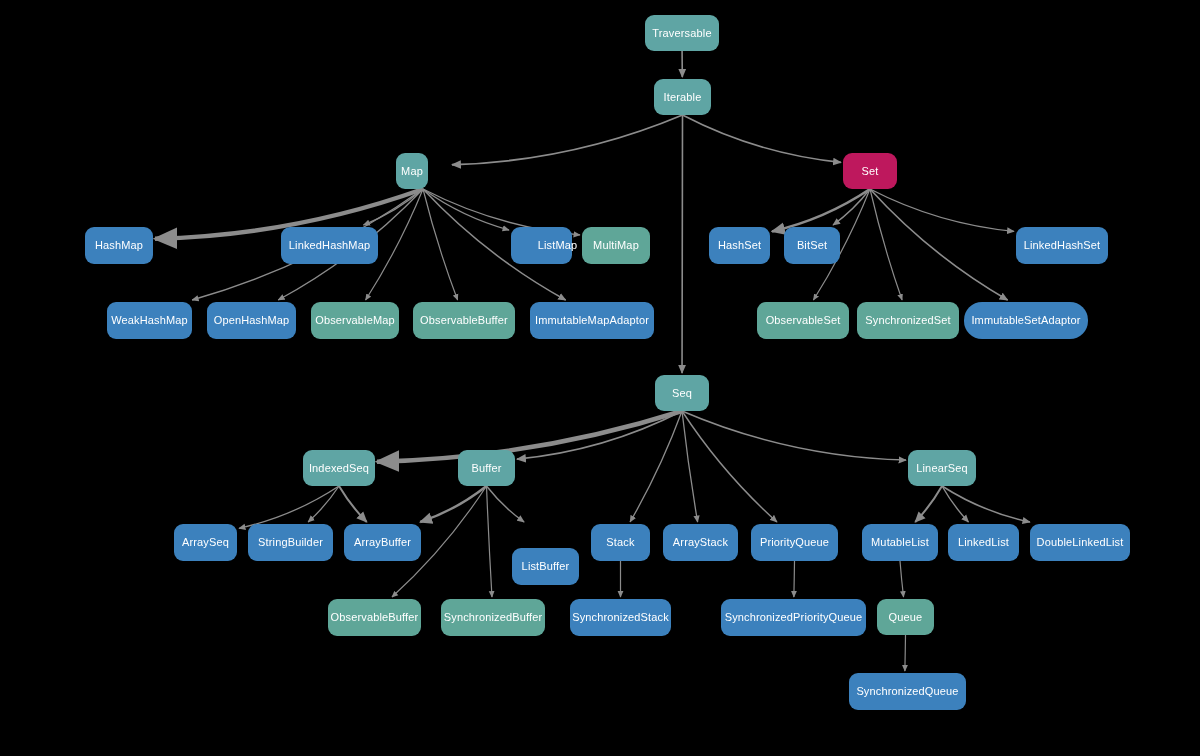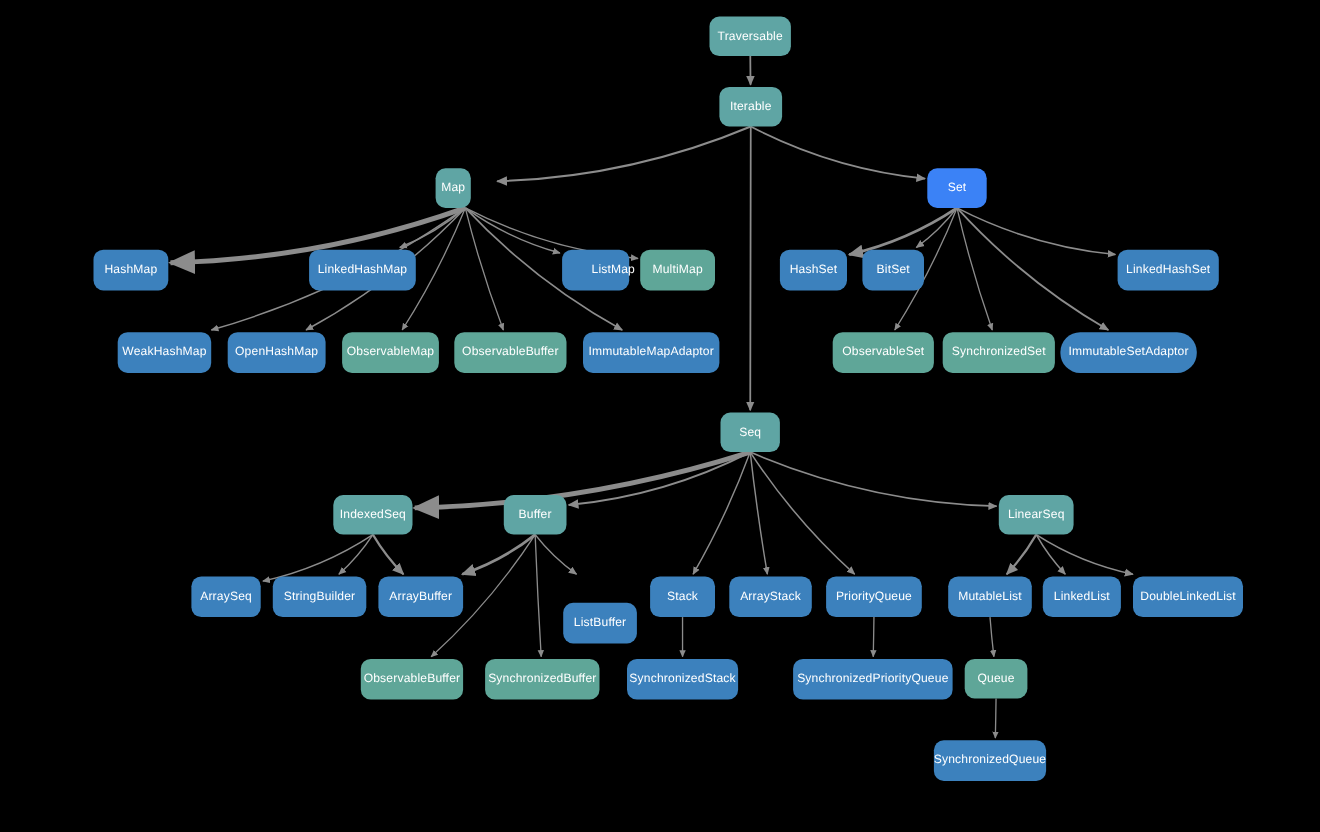--- a/index.html
+++ b/index.html
@@ -86,21 +86,21 @@
       <path d="M 942 486 Q 930.7671767990155 505.59652613174524 915.2389380530974 522" fill="none" stroke="#8c8c8c" stroke-width="2" marker-end="url(#arrow)"></path>
       <path d="M 942 486 Q 953.0901041041841 505.5653468248773 968.4424778761062 522" fill="none" stroke="#8c8c8c" stroke-width="1.4" marker-end="url(#arrow)"></path>
       <path d="M 942 486 Q 982.6330174216633 512.1373210629779 1029.929203539823 522" fill="none" stroke="#8c8c8c" stroke-width="1.5" marker-end="url(#arrow)"></path>
       <path d="M 900 561 Q 901.4159787588129 579.0345594841472 903.5357142857143 597" fill="none" stroke="#8c8c8c" stroke-width="1.2" marker-end="url(#arrow)"></path>
       <path d="M 905.5 635 Q 905.2451227657846 653.0011275546298 904.862831858407 671" fill="none" stroke="#8c8c8c" stroke-width="1.2" marker-end="url(#arrow)"></path>
     </svg>
   <div id="node-layer">
       <div class="node" style="left: 645px; top: 5px; width: 74px; height: 36px; background: rgb(95, 165, 164); margin-top: 10px;">Traversable</div>
       <div class="node" style="left: 654px; top: 79px; width: 57px; height: 36px; background: rgb(95, 165, 164);">Iterable</div>
       <div class="node" style="left: 396px; top: 153px; width: 32px; height: 36px; background: rgb(95, 165, 164);">Map</div>
-      <div class="node" style="left: 843px; top: 153px; width: 54px; height: 36px; background: #3b82f6;">Set</div>
+      <div class="node" style="left: 843px; top: 153px; width: 54px; height: 36px; background: #be185d;">Set</div>
       <div class="node" style="left: 655px; top: 375px; width: 54px; height: 36px; background: rgb(95, 165, 164);">Seq</div>
       <div class="node" style="left: 85px; top: 227px; width: 68px; height: 37px; background: rgb(60, 129, 189);">HashMap</div>
       <div class="node" style="left: 281px; top: 227px; width: 97px; height: 37px; background: rgb(60, 129, 189);">LinkedHashMap</div>
       <div class="node" style="left: 511px; top: 227px; width: 61px; height: 37px; background: rgb(60, 129, 189); padding-left: 32px;">ListMap</div>
       <div class="node" style="left: 582px; top: 227px; width: 68px; height: 37px; background: rgb(95, 166, 152);">MultiMap</div>
       <div class="node" style="left: 107px; top: 302px; width: 85px; height: 37px; background: rgb(60, 129, 189);">WeakHashMap</div>
       <div class="node" style="left: 207px; top: 302px; width: 89px; height: 37px; background: rgb(60, 129, 189);">OpenHashMap</div>
       <div class="node" style="left: 311px; top: 302px; width: 88px; height: 37px; background: rgb(95, 166, 152);">ObservableMap</div>
       <div class="node" style="left: 413px; top: 302px; width: 102px; height: 37px; background: rgb(95, 166, 152);">ObservableBuffer</div>
       <div class="node" style="left: 530px; top: 302px; width: 124px; height: 37px; background: rgb(60, 129, 189);">ImmutableMapAdaptor</div>
@@ -121,15 +121,15 @@
       <div class="node" style="left: 663px; top: 524px; width: 75px; height: 37px; background: rgb(60, 129, 189);">ArrayStack</div>
       <div class="node" style="left: 751px; top: 524px; width: 87px; height: 37px; background: rgb(60, 129, 189);">PriorityQueue</div>
       <div class="node" style="left: 862px; top: 524px; width: 76px; height: 37px; background: rgb(60, 129, 189);">MutableList</div>
       <div class="node" style="left: 948px; top: 524px; width: 71px; height: 37px; background: rgb(60, 129, 189);">LinkedList</div>
       <div class="node" style="left: 1030px; top: 524px; width: 100px; height: 37px; background: rgb(60, 129, 189);">DoubleLinkedList</div>
       <div class="node" style="left: 328px; top: 599px; width: 93px; height: 37px; background: rgb(95, 166, 152);">ObservableBuffer</div>
       <div class="node" style="left: 441px; top: 599px; width: 104px; height: 37px; background: rgb(95, 166, 152);">SynchronizedBuffer</div>
       <div class="node" style="left: 570px; top: 599px; width: 101px; height: 37px; background: rgb(60, 129, 189);">SynchronizedStack</div>
       <div class="node" style="left: 721px; top: 599px; width: 145px; height: 37px; background: rgb(60, 129, 189);">SynchronizedPriorityQueue</div>
       <div class="node" style="left: 877px; top: 599px; width: 57px; height: 36px; background: rgb(95, 166, 152);">Queue</div>
-      <div class="node" style="left: 849px; top: 673px; width: 102px; height: 37px; background: rgb(60, 129, 189);">SynchronizedQueue</div>
+      <div class="node" style="left: 849px; top: 673px; width: 117px; height: 37px; background: rgb(60, 129, 189);">SynchronizedQueue</div>
     </div>
 </div>
 
 </body></html>

